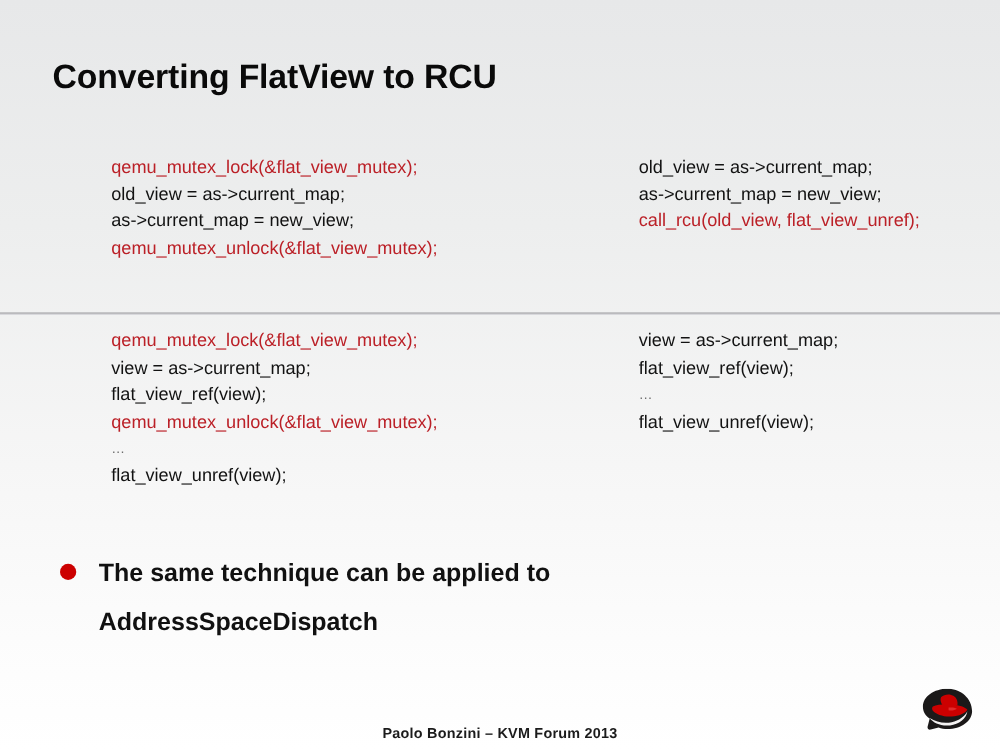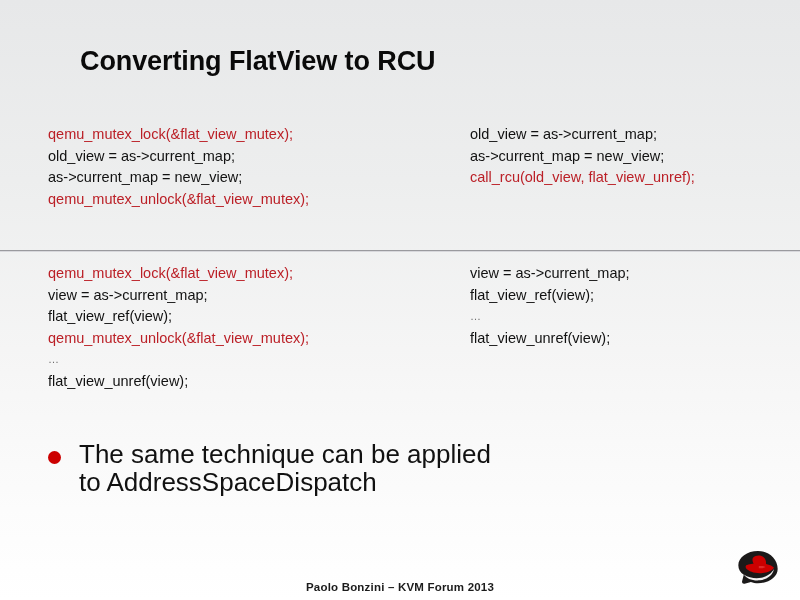--- a/index.html
+++ b/index.html
@@ -26,21 +26,20 @@
   
   .slide-title {
     position: absolute;
     left: 42px;
     top: 46px;
     font-size: 27px;
     font-weight: bold;
     color: #0a0a0a;
     letter-spacing: -0.1px;
     white-space: nowrap;
-    margin-left: 38px;
   }
 
   
   .code-block {
     position: absolute;
     left: 0;
     width: 800px;
   }
   .code-block.block-1 { top: 124px; }
   .code-block.block-2 { top: 263px; }
@@ -49,21 +48,21 @@
     position: absolute;
     top: 0;
     font-size: 14.5px;
     line-height: 21.5px;
     white-space: pre;
     color: #101010;
   }
   .code-col.col-left  { left: 48px; }
   .code-col.col-right { left: 470px; }
 
-  .code-line { display: block; height: 21.5px; }
+  .code-line { display: block; height: 21.5px; margin-left: 41px; }
   .code-line.red   { color: #bb2027; }
   .code-line.black { color: #121212; }
   .code-line.dots {
     color: #6d6d6d;
     font-size: 11px;
     line-height: 21.5px;
   }
 
   
   .divider {
@@ -88,24 +87,25 @@
   .bullet-dot {
     flex: 0 0 auto;
     width: 13px;
     height: 13px;
     border-radius: 50%;
     background: #cc0000;
     margin-top: 11px;
     margin-right: 18px;
   }
   .bullet-text {
-    font-size: 26px;
-    line-height: 28px;
+    font-size: 20px;
+    line-height: 39px;
     color: #111111;
     max-width: 430px;
+    font-weight: bold;
   }
 
   
   .footer-text {
     position: absolute;
     left: 0;
     top: 581px;
     width: 800px;
     text-align: center;
     font-size: 11.5px;

